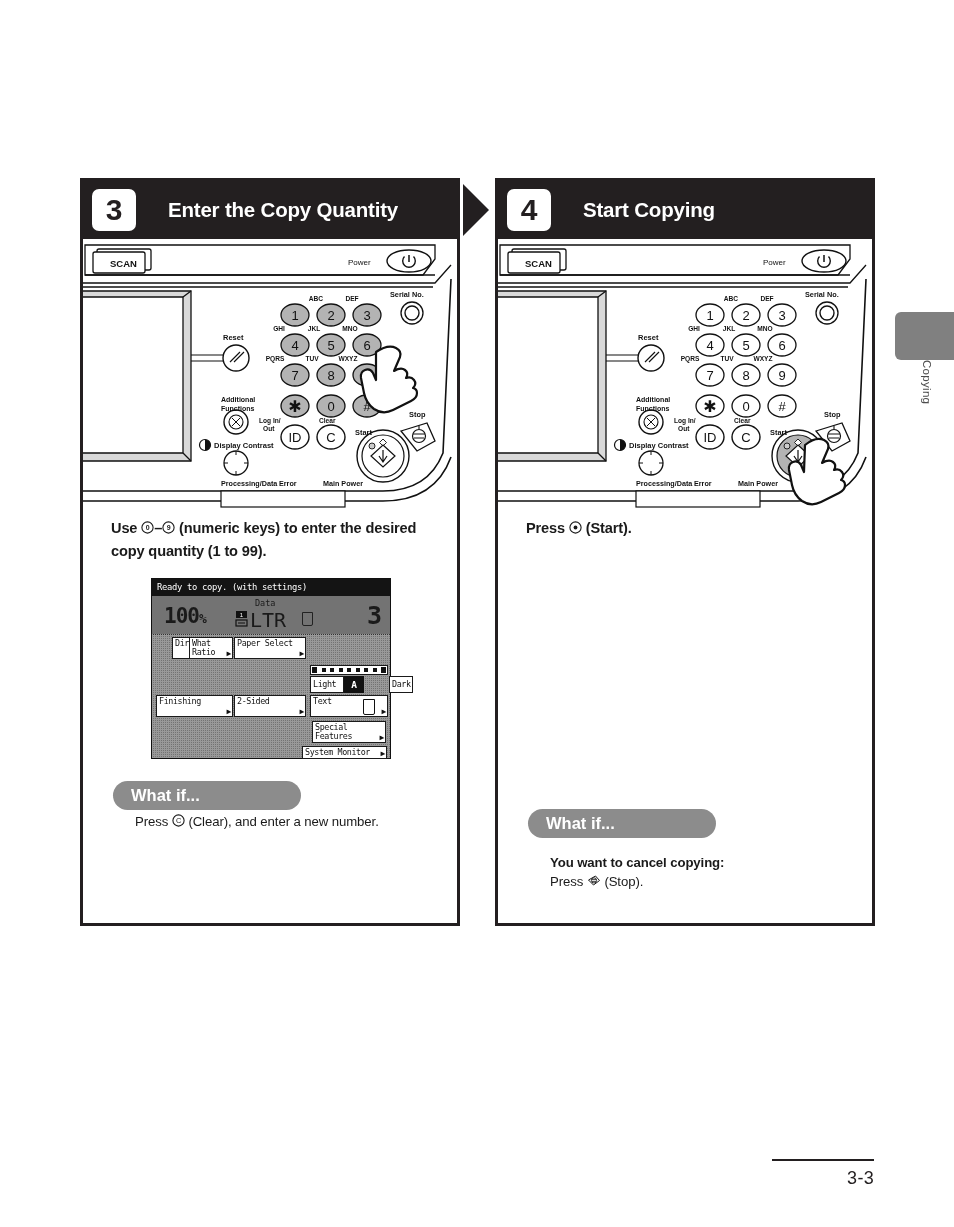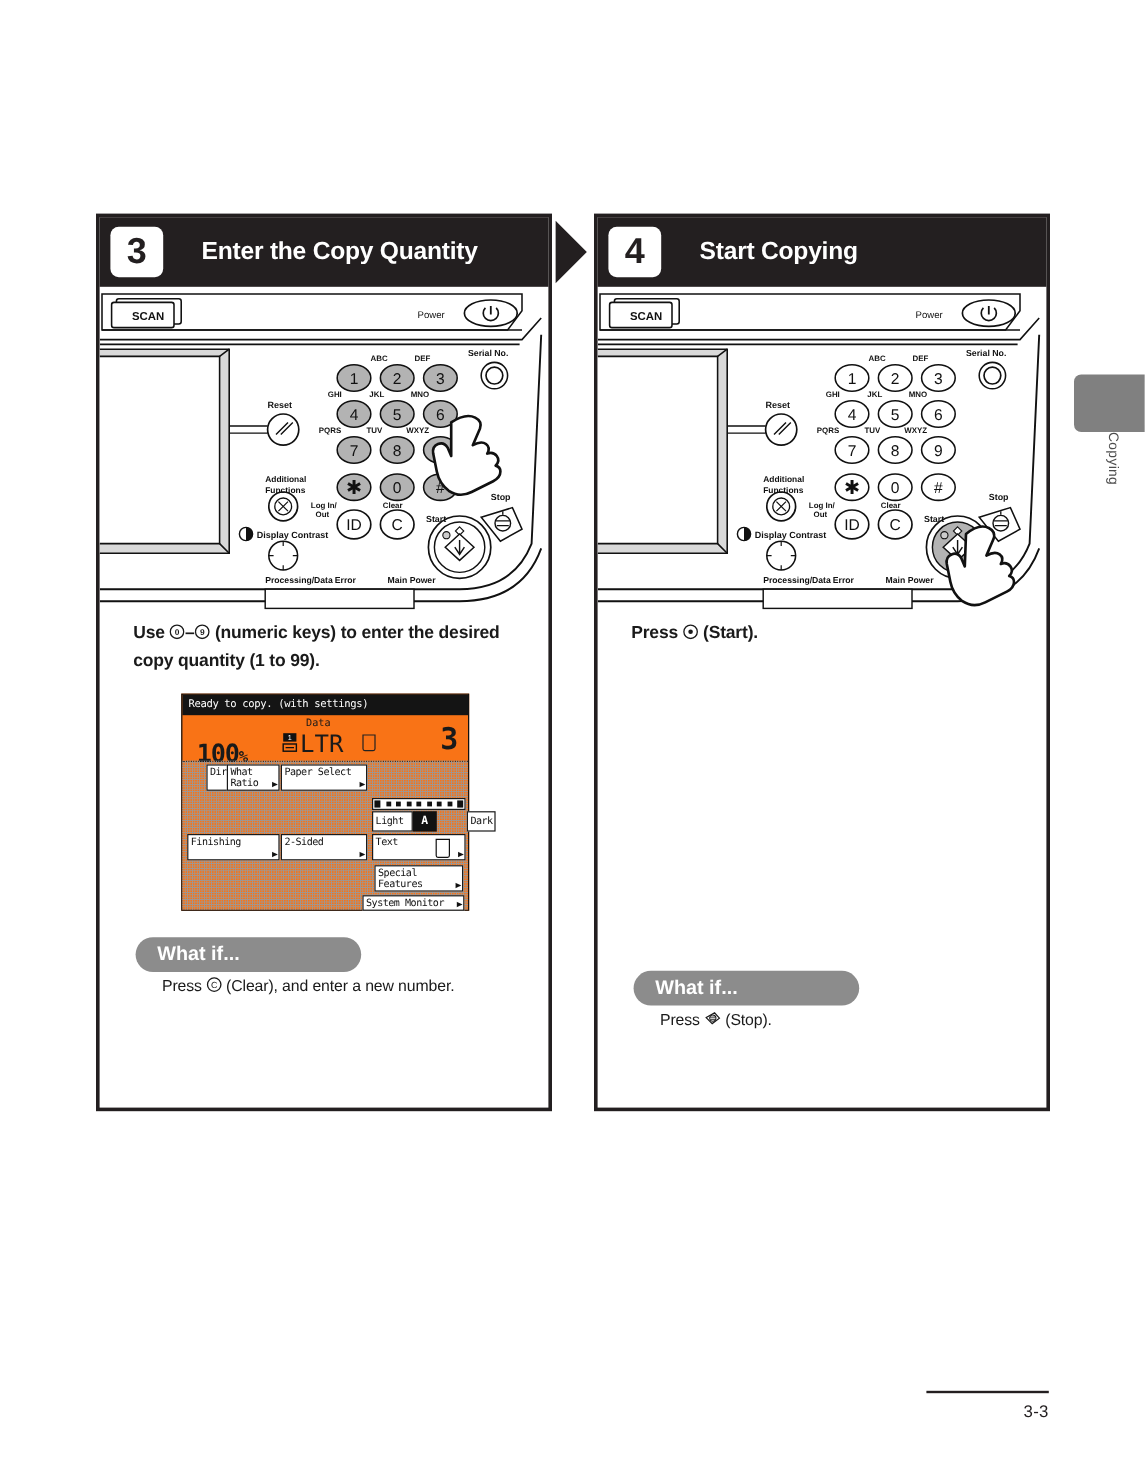--- a/index.html
+++ b/index.html
@@ -122,42 +122,42 @@
   }
 
   
   .lcd-wrap {
     padding: 16px 0 0 68px;
   }
   .lcd {
     width: 240px;
     height: 181px;
     border: 1.5px solid #111;
-    background: #f97316;
+    background: #737373;
     box-sizing: border-box;
     font-family: "DejaVu Sans Mono", monospace;
     position: relative;
   }
   .lcd-status {
     height: 17px;
     background: #141414;
     color: #fff;
     font-size: 8.8px;
     line-height: 17px;
     padding-left: 5px;
     letter-spacing: -.3px;
     white-space: nowrap;
   }
   .lcd-top {
     height: 38px;
     border-bottom: 1.5px dotted #333;
     position: relative;
   }
   .lcd-ratio {
-    position: absolute; left: 12px; top: 20px;
+    position: absolute; left: 12px; top: 8px;
     font-size: 21px; font-weight: bold; letter-spacing: -1px;
   }
   .lcd-ratio span { font-size: 13px; }
   .lcd-auto {
     position: absolute; left: 103px; top: 2px;
     font-size: 8.5px;
   }
   .lcd-papericon {
     position: absolute; left: 83px; top: 14px;
     font-size: 9px; line-height: 1;
@@ -251,21 +251,21 @@
     width: 102px;
     height: 1.6px;
     background: #231f20;
   }
   .page-num {
     position: absolute;
     left: 772px;
     top: 1168px;
     width: 102px;
     text-align: right;
-    font-size: 14px;
+    font-size: 18px;
     color: #231f20;
     letter-spacing: .3px;
   }
 </style>
 </head>
 <body>
 
 <div class="side-tab"></div>
 <div class="side-tab-label">Copying</div>
 
@@ -651,20 +651,21 @@
         <svg width="13" height="13" viewBox="0 0 13 13">
             <circle cx="6.5" cy="6.5" r="5.6" fill="none" stroke="#1a1a1a" stroke-width="1.1"></circle>
             <circle cx="6.5" cy="6.5" r="1.9" fill="#1a1a1a"></circle>
           </svg>
       </span>
       <span>(Start).</span>
     </div>
 
     <div class="whatif-wrap" style="padding-top:269px;">
       <div class="whatif-pill">What if...</div>
+      <div class="whatif-q">You want to cancel copying:</div>
       <div class="whatif-a">
         <span>Press</span>
         <span class="keyglyph">
           <svg width="14" height="13" viewBox="0 0 14 13">
               <path d="M1.5 6 L8.5 2 L12.5 6.5 L6.5 11 Z" fill="none" stroke="#1a1a1a" stroke-width="1"></path>
               <circle cx="7" cy="6.4" r="2.6" fill="none" stroke="#1a1a1a" stroke-width=".9"></circle>
               <path d="M4.7 5.6 h4.6 M5 7.4 h4" stroke="#1a1a1a" stroke-width=".8"></path>
             </svg>
         </span>
         <span>(Stop).</span>

